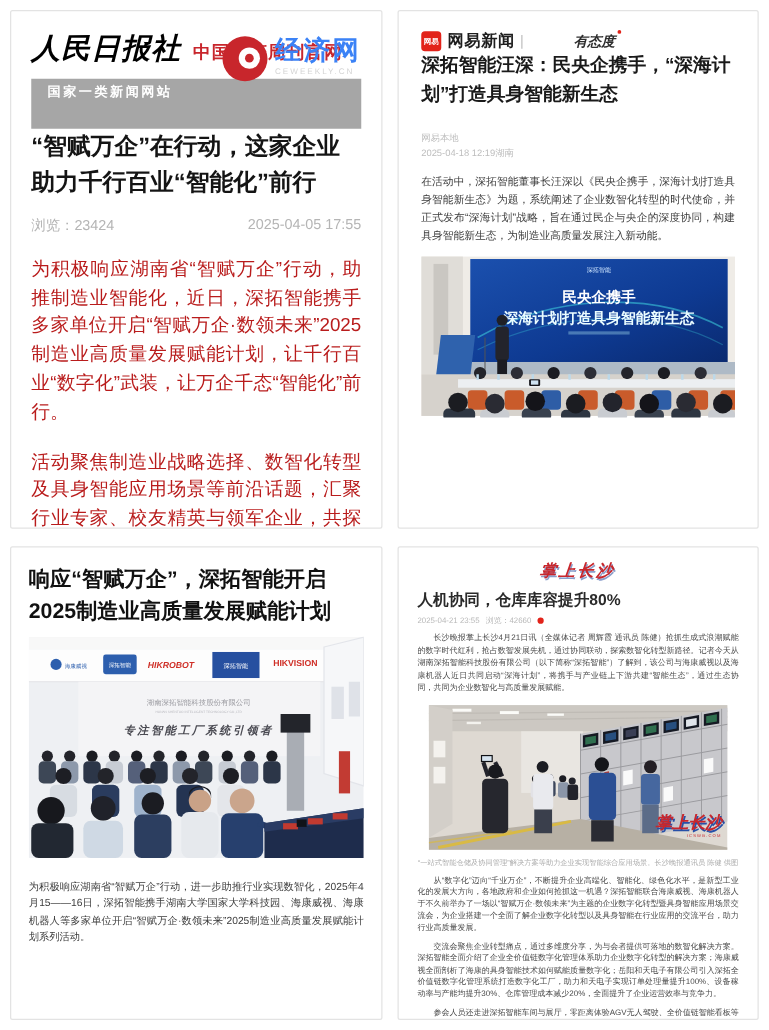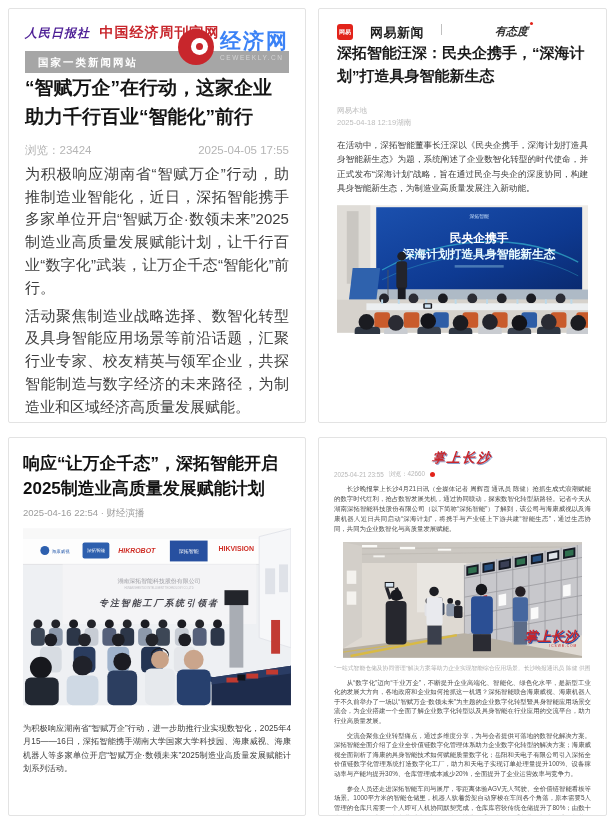--- a/index.html
+++ b/index.html
@@ -7,37 +7,37 @@
   .board { width:615px; height:824px; padding:8px; display:grid;
            grid-template-columns:1fr 0.97fr; grid-template-rows:415px 1fr;
            column-gap:12px; row-gap:14px; background:#fff; }
   .card { position:relative; background:#fff; border:1px solid #e3e3e3;
           border-radius:2px; overflow:hidden; }
 
   
   .eco { padding:14px 16px; }
   .eco-mast { position:relative; }
   .eco-people { font-family:"DejaVu Serif", serif; font-weight:bold; font-style:italic;
-                color:#4c1d95; font-size:12px; letter-spacing:1px; }
+                color:#000000; font-size:23px; letter-spacing:1px; }
   .eco-week { font-weight:800; color:#c8262c; font-size:14px; margin-left:5px; letter-spacing:1px; }
-  .eco-bar { background:#a6a6a6; color:#fff; font-size:10.5px; height:22px; line-height:22px;
+  .eco-bar { background:#a6a6a6; color:#fff; font-size:10.5px; height:40px; line-height:22px;
              padding-left:13px; margin-top:9px; letter-spacing:2px; font-weight:700; }
   .eco-logo { position:absolute; right:0; top:6px; display:flex; gap:6px; align-items:flex-start; }
   .eco-disc { position:relative; width:36px; height:36px; border-radius:50%; background:#c8262c; flex:0 0 auto; }
   .eco-disc-in { position:absolute; left:13px; top:9px; width:17px; height:17px; border-radius:50%; background:#fff; }
   .eco-disc-dot { position:absolute; left:18px; top:14px; width:7px; height:7px; border-radius:50%; background:#c8262c; }
   .eco-logo-text b { display:block; font-size:21px; color:#3b82f6; letter-spacing:2px; font-weight:800; line-height:1.1; }
   .eco-logo-text i { display:block; font-style:normal; font-size:6.5px; color:#d4d4d4; letter-spacing:1.6px; margin-top:2px; }
   .eco-headline { font-size:19px; line-height:1.55; color:#141414; font-weight:700; }
   .eco-meta { margin-top:11px; display:flex; justify-content:space-between; color:#b5b5b5; font-size:11.5px;align-items:center; }
-  .eco-p { margin-top:5px; font-size:15px; line-height:1.52; color:#404040; text-align:justify; }
+  .eco-p { margin-top:17px; font-size:15px; line-height:1.52; color:#b91c1c; text-align:justify; }
 
   
   .nt { padding:15px 18px; }
-  .nt-brandrow { display:flex; gap:17px; }
+  .nt-brandrow { display:flex; align-items:center; gap:5px; }
   .nt-logo { width:16px; height:16px; background:#e2231a; border-radius:3px; color:#fff;
              font-size:6px; display:flex; align-items:center; justify-content:center; font-weight:700; }
   .nt-brand { font-size:13px; font-weight:800; color:#1e1e1e; letter-spacing:.5px; }
   .nt-div { width:1px; height:11px; background:#c0c0c0; }
   .nt-sub { position:relative; font-family:"DejaVu Serif", serif; font-style:italic; font-weight:700;
             font-size:11px; color:#2e2e2e;margin-left:36px; }
   .nt-sub .dot { position:absolute; top:-2px; right:-5px; width:3px; height:3px; background:#e2231a; border-radius:50%; }
   .nt-headline { font-size:15px; font-weight:800; line-height:1.5; margin-top:0; color:#1a1a1a; }
   .nt-meta { margin-top:18px; color:#bdbdbd; font-size:7.5px; line-height:1.6; }
   .nt-p { margin-top:9px; font-size:8.6px; line-height:1.66; color:#3d3d3d; text-align:justify; }
@@ -186,22 +186,21 @@
           <circle cx="186" cy="120" r="8" fill="#141419"></circle>
         <rect x="204" y="124" width="24" height="10" rx="4" fill="#2e3642"></rect>
           <circle cx="216" cy="119" r="8" fill="#2a2b33"></circle>
         <rect x="234" y="125" width="22" height="9" rx="4" fill="#c9ccd1"></rect>
           <circle cx="246" cy="120" r="8" fill="#1b1c21"></circle>
       </g>
     </svg>
   </article>
 
   <article class="card cj">
-    <h1 class="cj-headline">响应“让万企千态”，深拓智能开启2025制造业高质量发展赋能计划</h1>
-    <div class="cj-meta">2025-04-16 22:54 · 财经演播</div>
+    <h1 class="cj-headline">响应“智赋万企”，深拓智能开启2025制造业高质量发展赋能计划</h1>
 
     <svg class="cj-photo" viewBox="0 0 270 178" width="270" height="178">
       <rect width="270" height="178" fill="#eef0f3"></rect>
       <rect x="0" y="0" width="270" height="10" fill="#f8f8f8"></rect>
       <rect x="0" y="10" width="270" height="26" fill="#fdfdfd"></rect>
       <line x1="0" y1="36" x2="270" y2="36" stroke="#e2e2e6"></line>
       <circle cx="22" cy="22" r="4.5" fill="#2d5fae"></circle>
       <text x="29" y="25" font-size="4.5" fill="#2d5fae">海康威视</text>
       <rect x="60" y="14" width="27" height="16" rx="2" fill="#2d5fae"></rect>
       <text x="73.5" y="24" font-size="4.5" fill="#ffffff" text-anchor="middle">深拓智能</text>
@@ -278,20 +277,21 @@
       <rect x="216" y="147" width="8" height="6" fill="#101318"></rect>
     </svg>
 
     <p class="cj-p">为积极响应湖南省“智赋万企”行动，进一步助推行业实现数智化，2025年4月15——16日，深拓智能携手湖南大学国家大学科技园、海康威视、海康机器人等多家单位开启“智赋万企·数领未来”2025制造业高质量发展赋能计划系列活动。</p>
   </article>
 
   <article class="card cs">
     <div class="cs-brandwrap">
       <span class="cs-brand">掌上长沙</span>
     </div>
+    <h1 class="cs-headline">人机协同，仓库库容提升80%</h1>
     <div class="cs-meta">
       <span>2025-04-21 23:55</span>
       <span>浏览：42660</span>
       <span class="cs-hot"></span>
     </div>
     <p class="cs-lead">长沙晚报掌上长沙4月21日讯（全媒体记者 周辉霞 通讯员 陈健）抢抓生成式浪潮赋能的数字时代红利，抢占数智发展先机，通过协同联动，探索数智化转型新路径。记者今天从湖南深拓智能科技股份有限公司（以下简称“深拓智能”）了解到，该公司与海康威视以及海康机器人近日共同启动“深海计划”，将携手与产业链上下游共建“智能生态”，通过生态协同，共同为企业数智化与高质量发展赋能。</p>
 
     <svg class="cs-photo" viewBox="0 0 252 122" width="252" height="122">
       <rect width="252" height="122" fill="#ded9d2"></rect>
       <rect x="0" y="0" width="252" height="22" fill="#ccc8c2"></rect>

